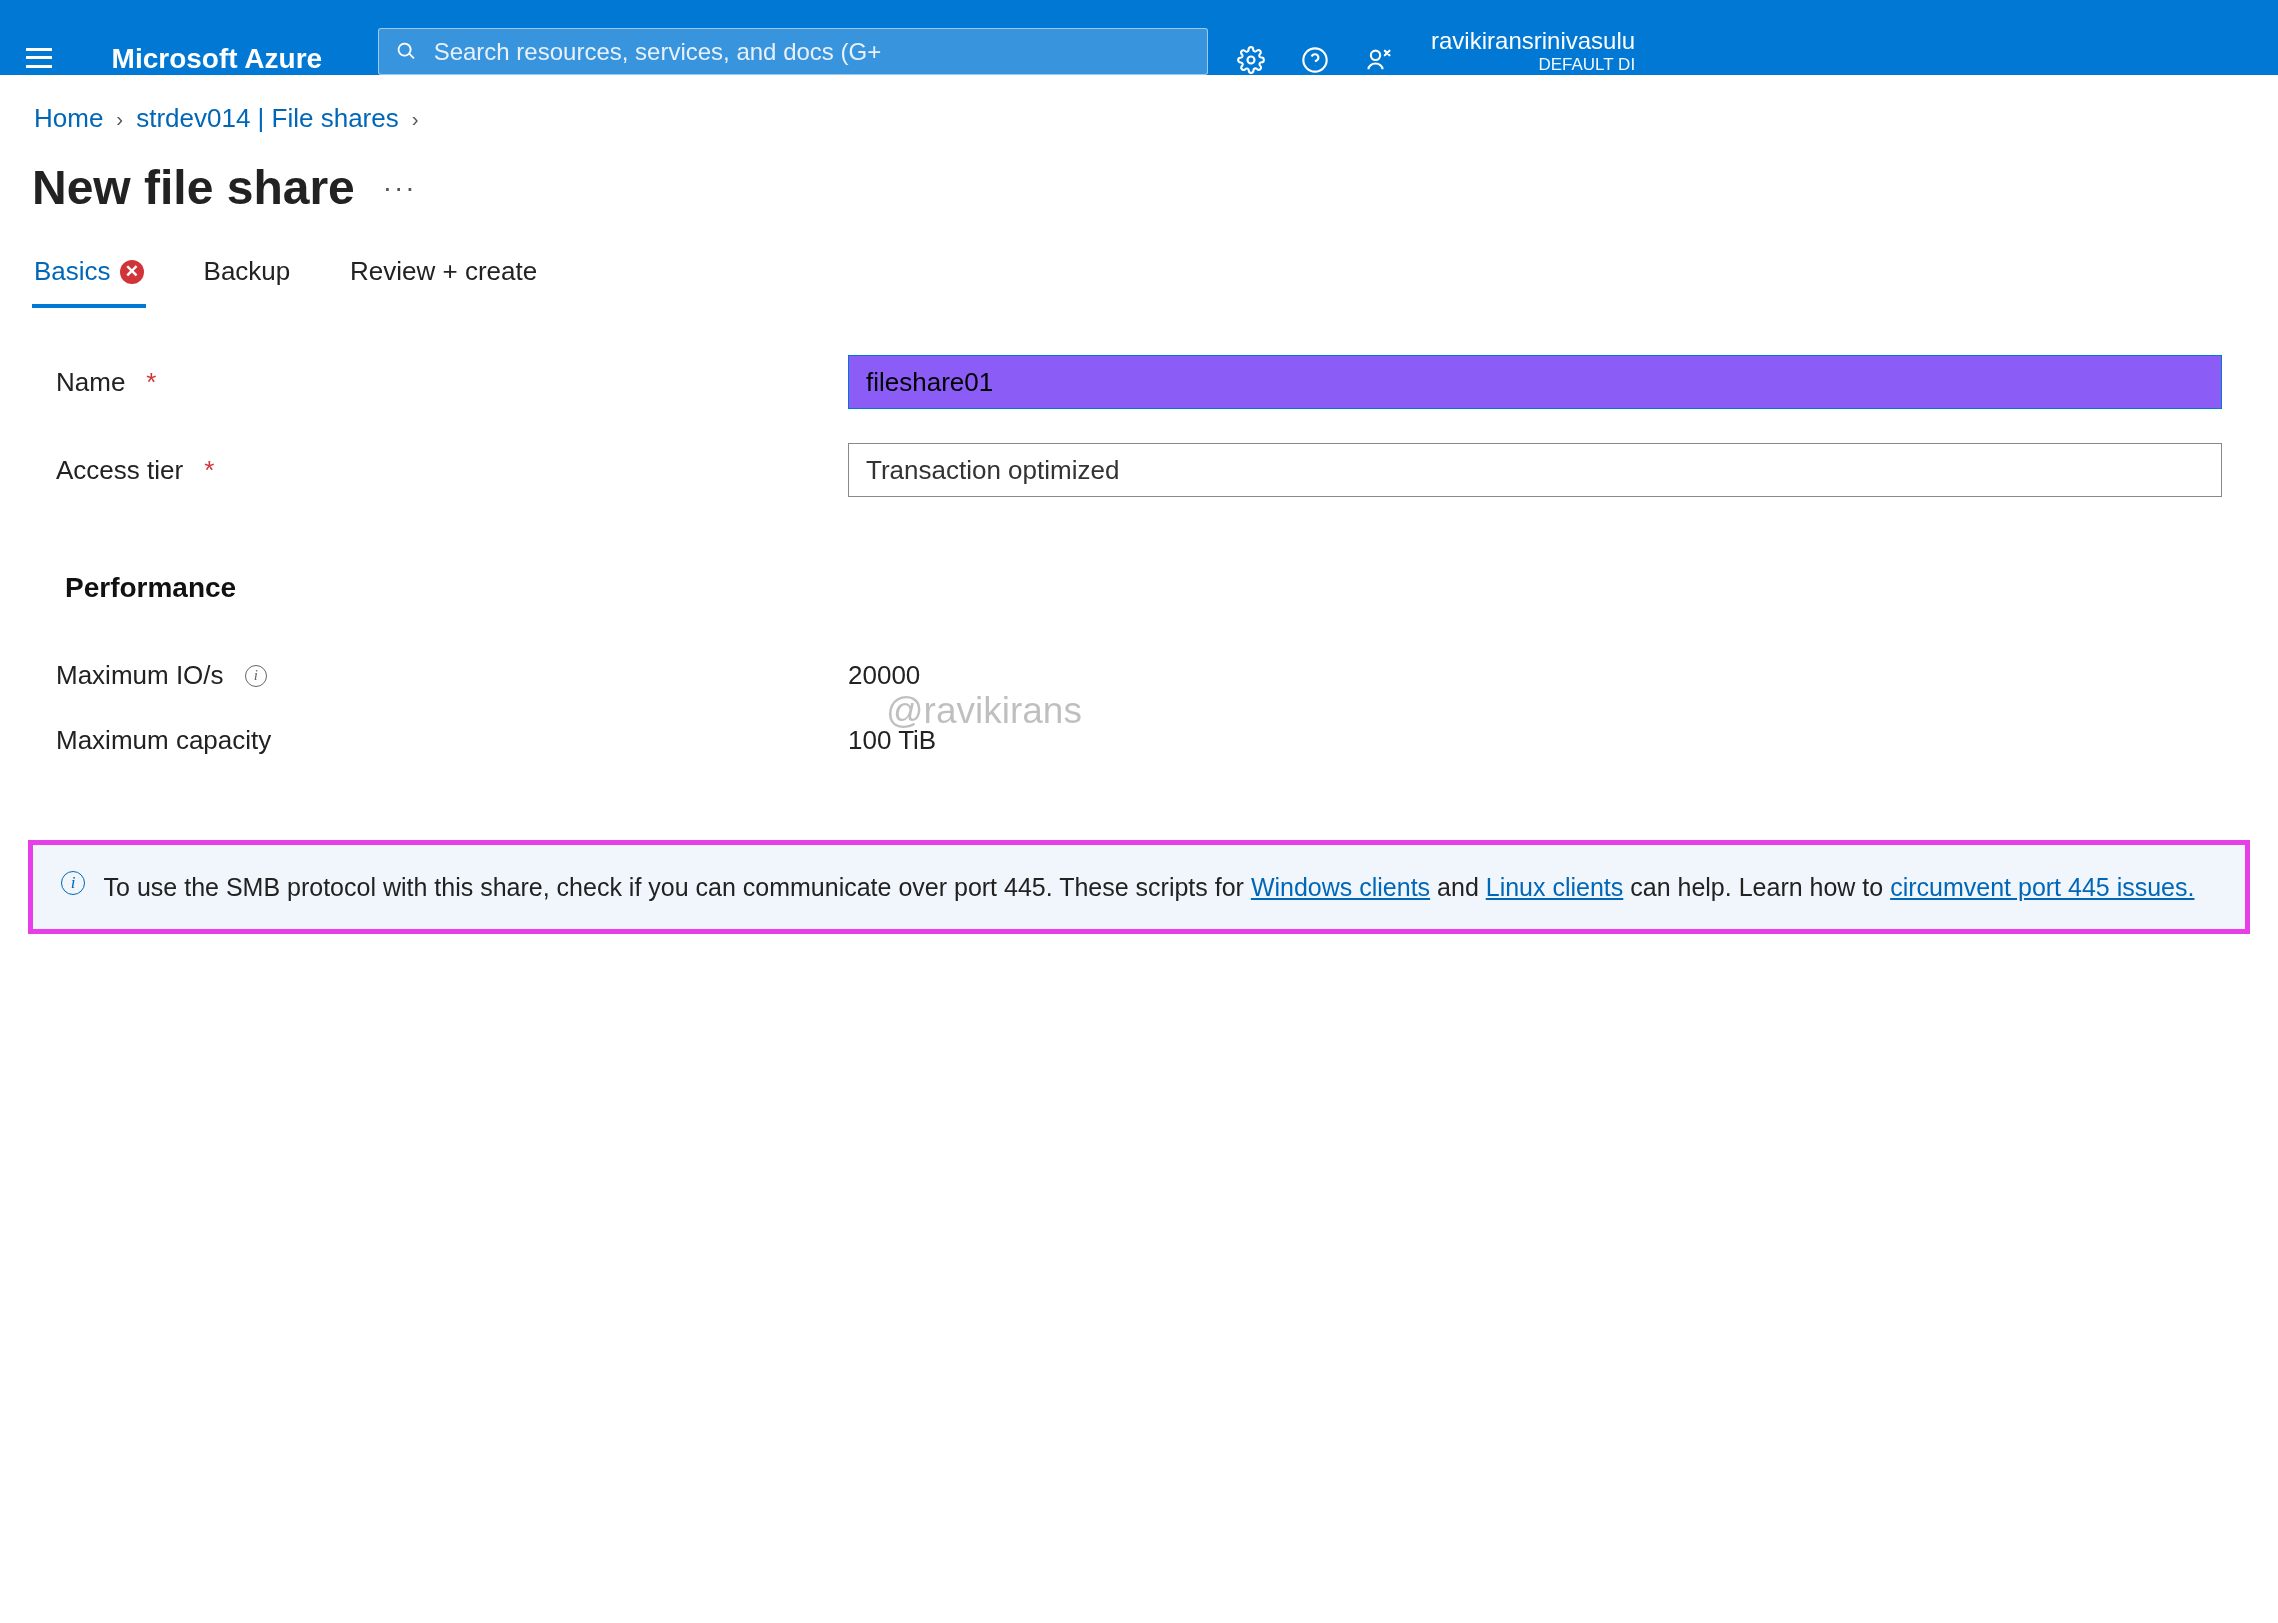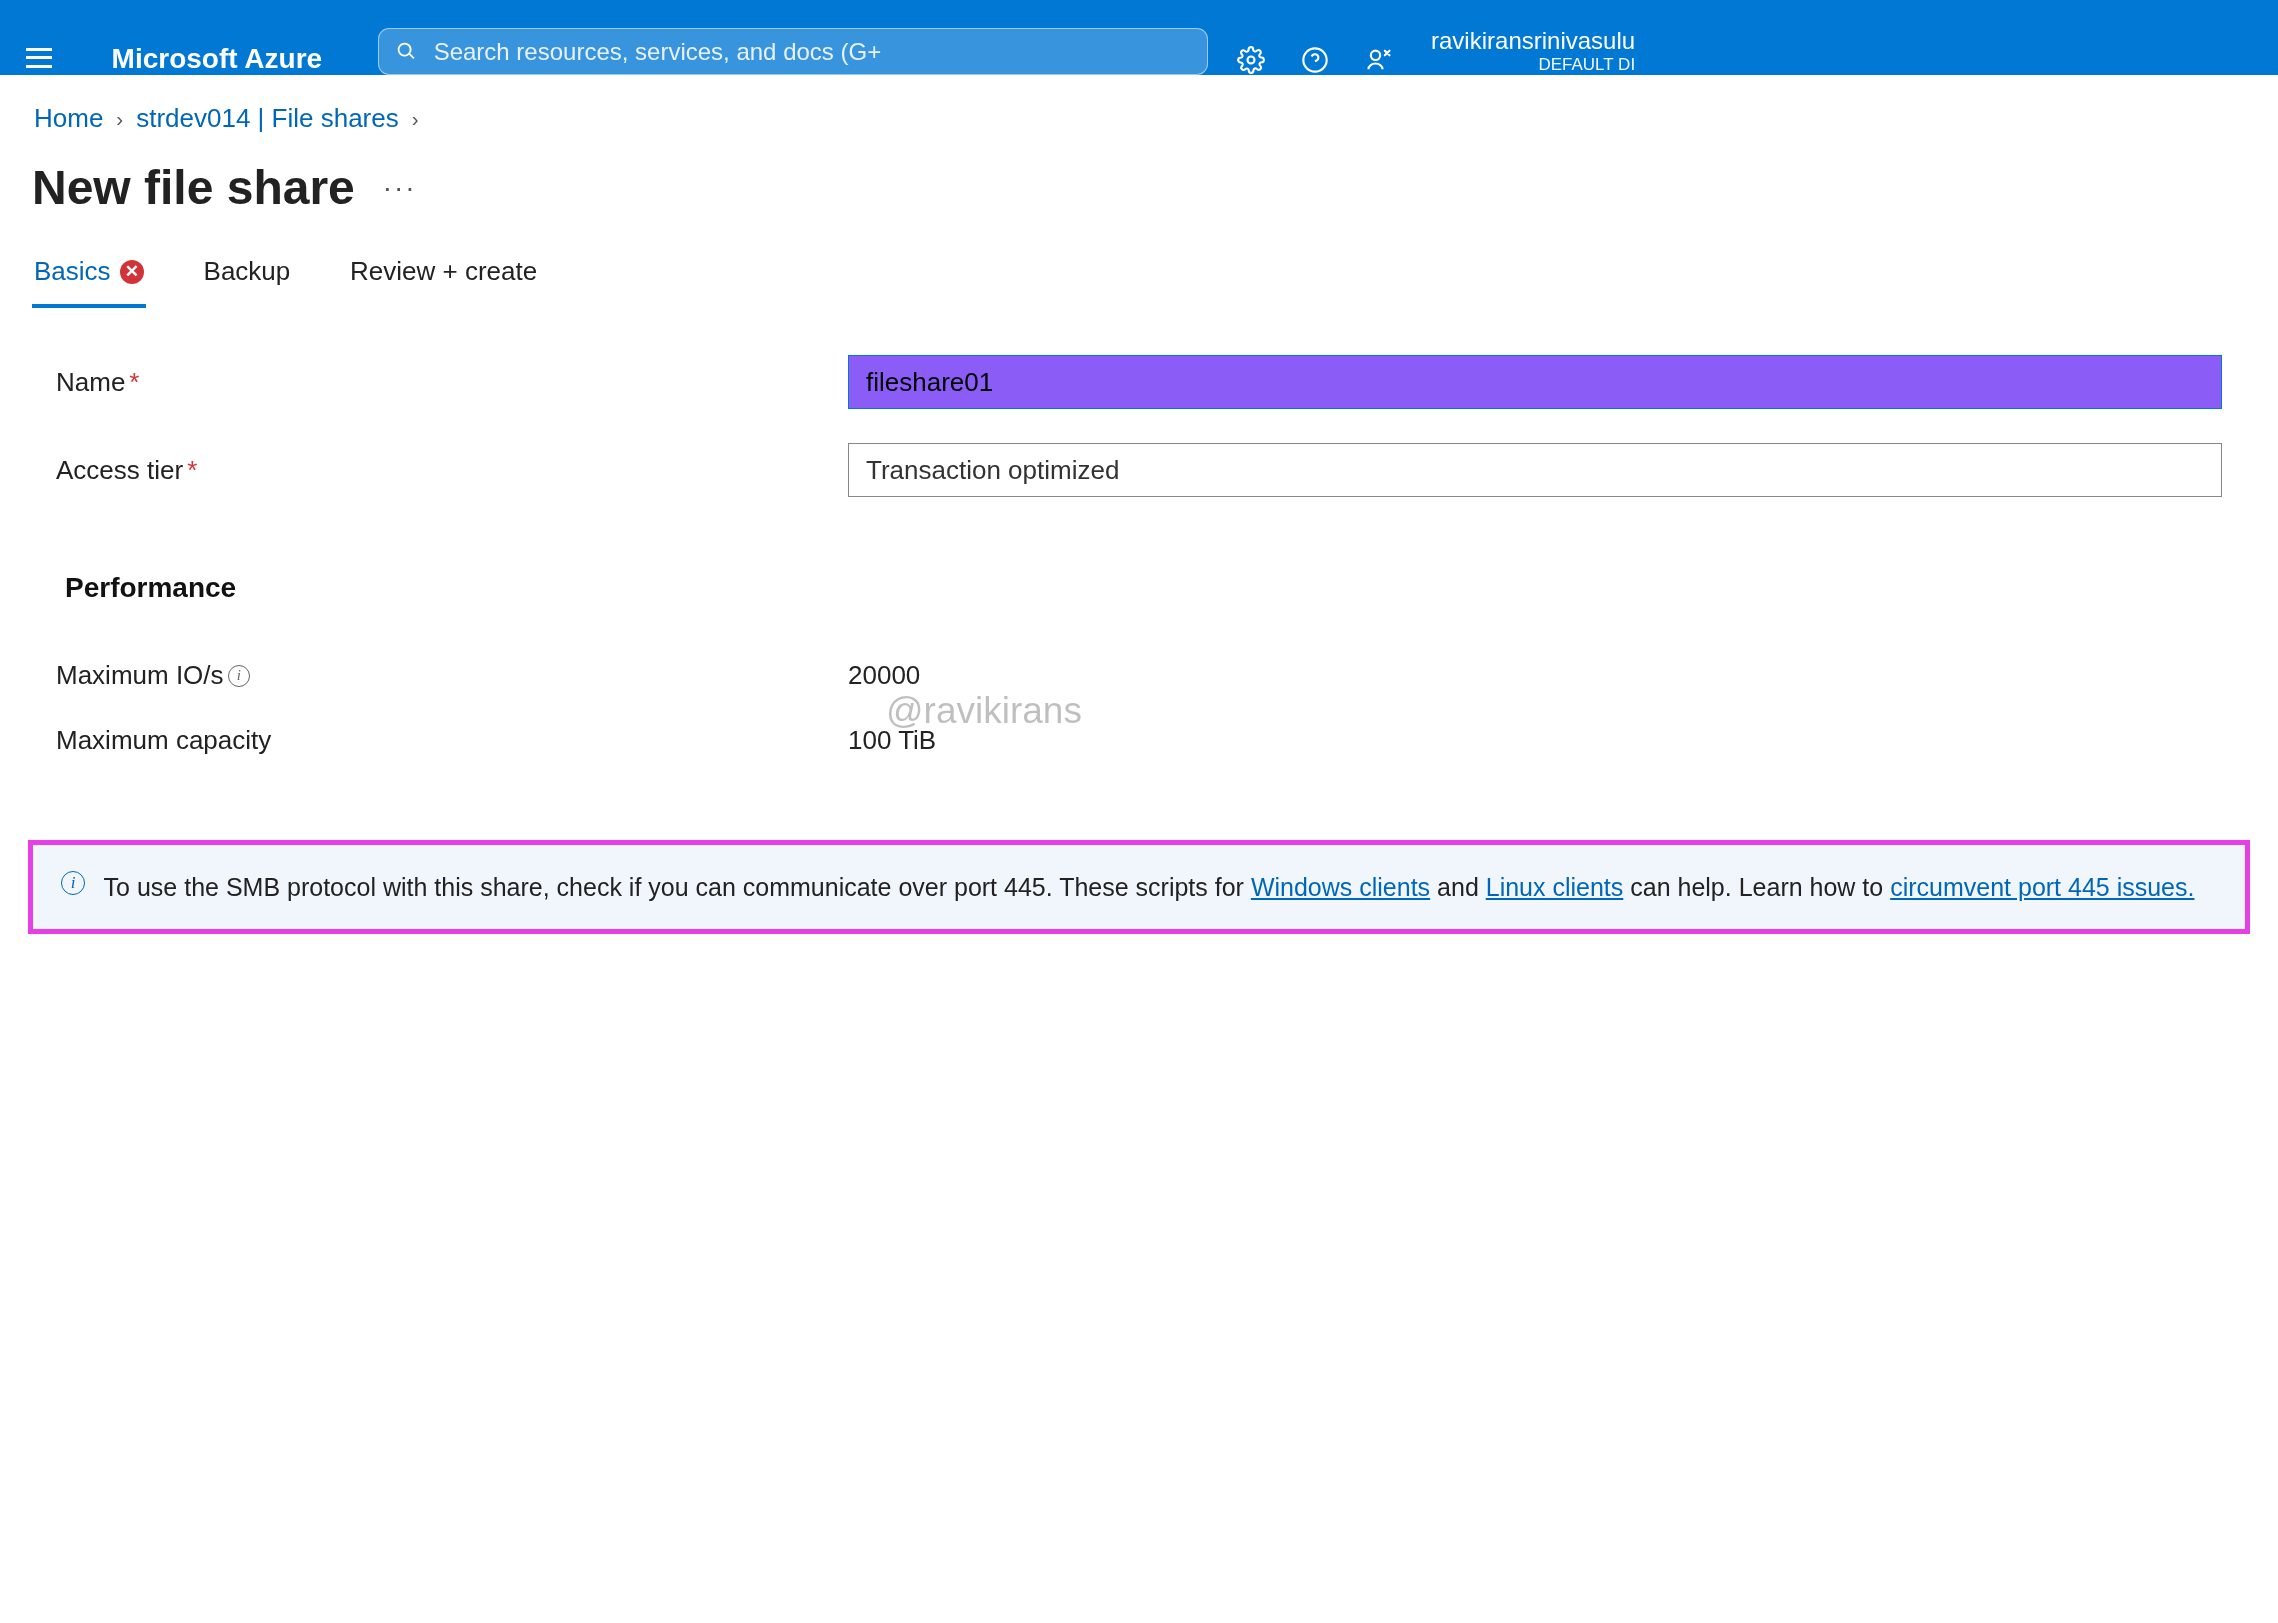--- a/index.html
+++ b/index.html
@@ -4,21 +4,21 @@
   <style>
     * { margin: 0; padding: 0; box-sizing: border-box; font-family: 'Segoe UI', Tahoma, sans-serif; }
     body { background: #fff; width: 2278px; height: 1624px; overflow: hidden; transform-origin: top left; }
     
     
     .topbar { background: #0078d4; height: 75px; display: flex; align-items: flex-end; padding: 0 18.6px; color: #fff; }
     .hamburger { width: 37px; display: flex; flex-direction: column; gap: 5.6px; cursor: pointer; padding: 7.5px; }
     .hamburger span { height: 2.8px; background: #fff; width: 26px; }
     .brand { font-size: 28px; font-weight: 600; margin-left: 56px; white-space: nowrap; }
     .search-wrap { flex: 1; margin-left: 56px; margin-right: 9.3px; max-width: 830px; }
-    .search-box { display: flex; align-items: center; background: rgba(255,255,255,0.22); border: 0.9px solid rgba(255,255,255,0.5); border-radius: 11px; height: 47px; padding: 8px 17px; }
+    .search-box { display: flex; align-items: center; background: rgba(255,255,255,0.22); border: 0.9px solid rgba(255,255,255,0.5); border-radius: 3px; height: 47px; padding: 8px 17px; }
     .search-box svg { width: 20.5px; height: 20.5px; fill: #fff; margin-right: 17px; flex-shrink: 0; }
     .search-box input { background: transparent; border: none; outline: none; color: #fff; font-size: 24px; width: 100%; }
     .search-box input::placeholder { color: #e8f1fb; }
     .top-icons { display: flex; align-items: center; gap: 34px; margin-left: 18.6px; }
     .top-icons .icon { width: 30px; height: 30px; display: flex; align-items: center; justify-content: center; cursor: pointer; }
     .top-icons svg { width: 28px; height: 28px; stroke: #fff; fill: none; stroke-width: 1.8; }
     .user-block { margin-left: 37px; text-align: right; }
     .user-name { font-size: 24px; font-weight: 500; }
     .user-dir { font-size: 17px; opacity: 0.95; }
     
@@ -34,21 +34,21 @@
     
     
     .tabs { display: flex; gap: 56px; padding: 0 32px; border-bottom: 0; font-size: 26px; }
     .tab { padding: 13px 1.9px 17px; cursor: pointer; color: #222; border-bottom: 4.7px solid transparent; display: flex; align-items: center; gap: 9.3px; }
     .tab.active { border-bottom-color: #0078d4; color: #0067b8; }
     .tab .err { width: 24px; height: 24px; background: #d13438; border-radius: 50%; display: inline-flex; align-items: center; justify-content: center; color: #fff; font-size: 17px; font-weight: 700; }
     
     
     .form { padding: 47px 56px 0; }
     .row { display: flex; align-items: center; margin-bottom: 34px; }
-    .lbl { width: 792px; font-size: 26px; color: #222; display: flex; align-items: center; gap: 4px; }
+    .lbl { width: 792px; font-size: 26px; color: #222; display: flex; align-items: center; gap: 21px; }
     .req { color: #d13438; }
     .info-ic { width: 22.4px; height: 22.4px; border: 1.9px solid #666; border-radius: 50%; display: inline-flex; align-items: center; justify-content: center; font-size: 15px; color: #666; font-style: italic; font-family: serif; }
     .fld { flex: 1; }
     .fld input, .fld .select { width: 100%; height: 54px; font-size: 26px; padding: 0 17px; border: 1.9px solid #888; background: #fff; }
     .fld input.active { border-color: #0078d4; background: #8b5cf6; }
     .fld .select { display: flex; align-items: center; color: #333; background: #fff; }
     .val { font-size: 26px; color: #222; }
     
     
     .wm { position: absolute; top: 690px; left: 886px; font-size: 37px; color: rgba(0,0,0,0.25); font-weight: 400; pointer-events: none; }

